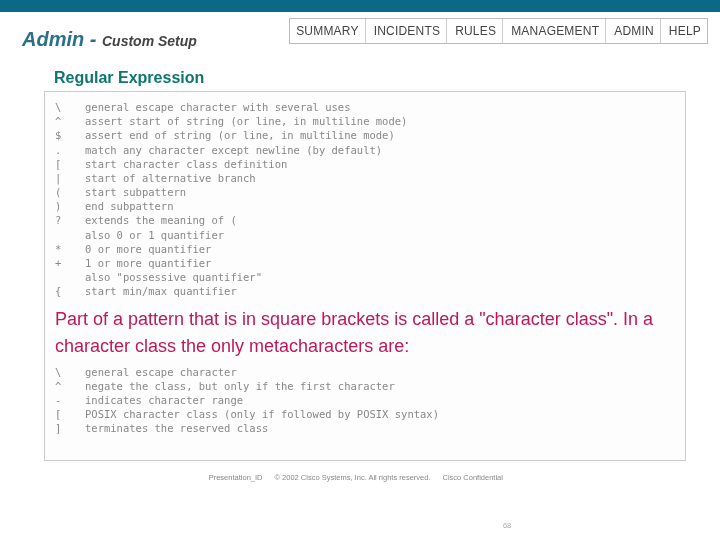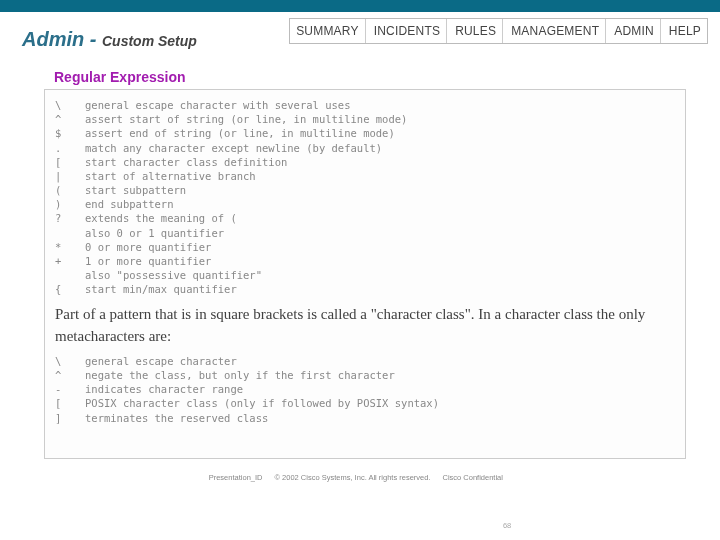--- a/index.html
+++ b/index.html
@@ -42,42 +42,42 @@
     font-weight: 700;
     font-size: 20px;
   }
   .title2 {
     color: #444;
     font-weight: 700;
     font-size: 14px;
   }
   .subhead {
     font-weight: 700;
-    color: #a21caf;
-    font-size: 14px;
+    color: #0f766e;
+    font-size: 16px;
     padding: 12px 31px 4px 54px;
   }
   .box {
     margin: 0 34px 0 44px;
     border: 1px solid #ccc;
     background: #fdfdfd;
     padding: 8px 10px 8px 10px;
     font-family: monospace;
     font-size: 10.5px;
     color: #888;
     line-height: 1.35;
     height: 370px;
   }
   .row { display: flex; }
   .sym { width: 30px; flex: 0 0 30px; color: #888; }
   .desc { flex: 1; color: #888; white-space: pre; overflow: hidden; }
   .plain {
-    font-family: Liberation Serif, serif;
-    font-size: 15px;
-    color: #404040;
+    font-family: Liberation Sans, sans-serif;
+    font-size: 18px;
+    color: #be185d;
     line-height: 1.45;
     padding: 8px 0 6px 0;
     white-space: normal;
   }
   .footer {
     position: absolute;
     bottom: 10px;
     left: 22px;
     right: 22px;
     display: flex;

